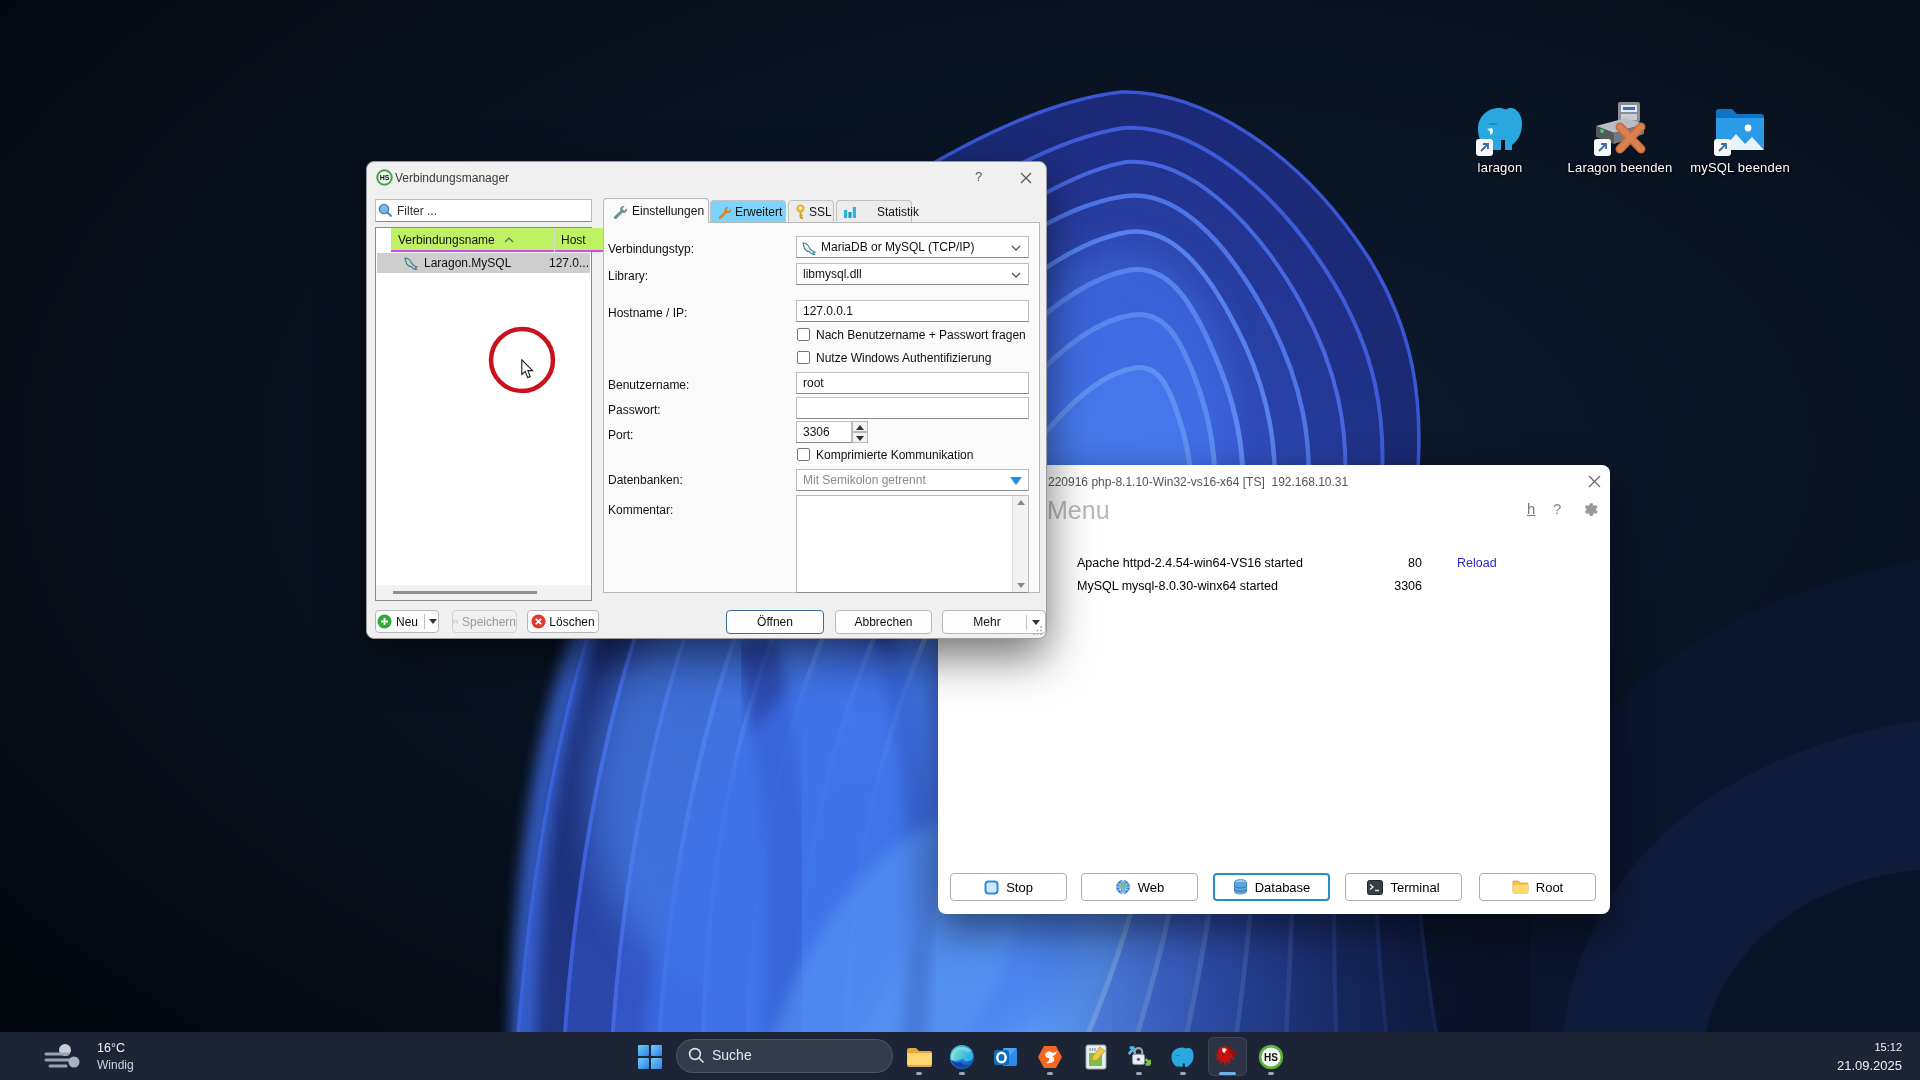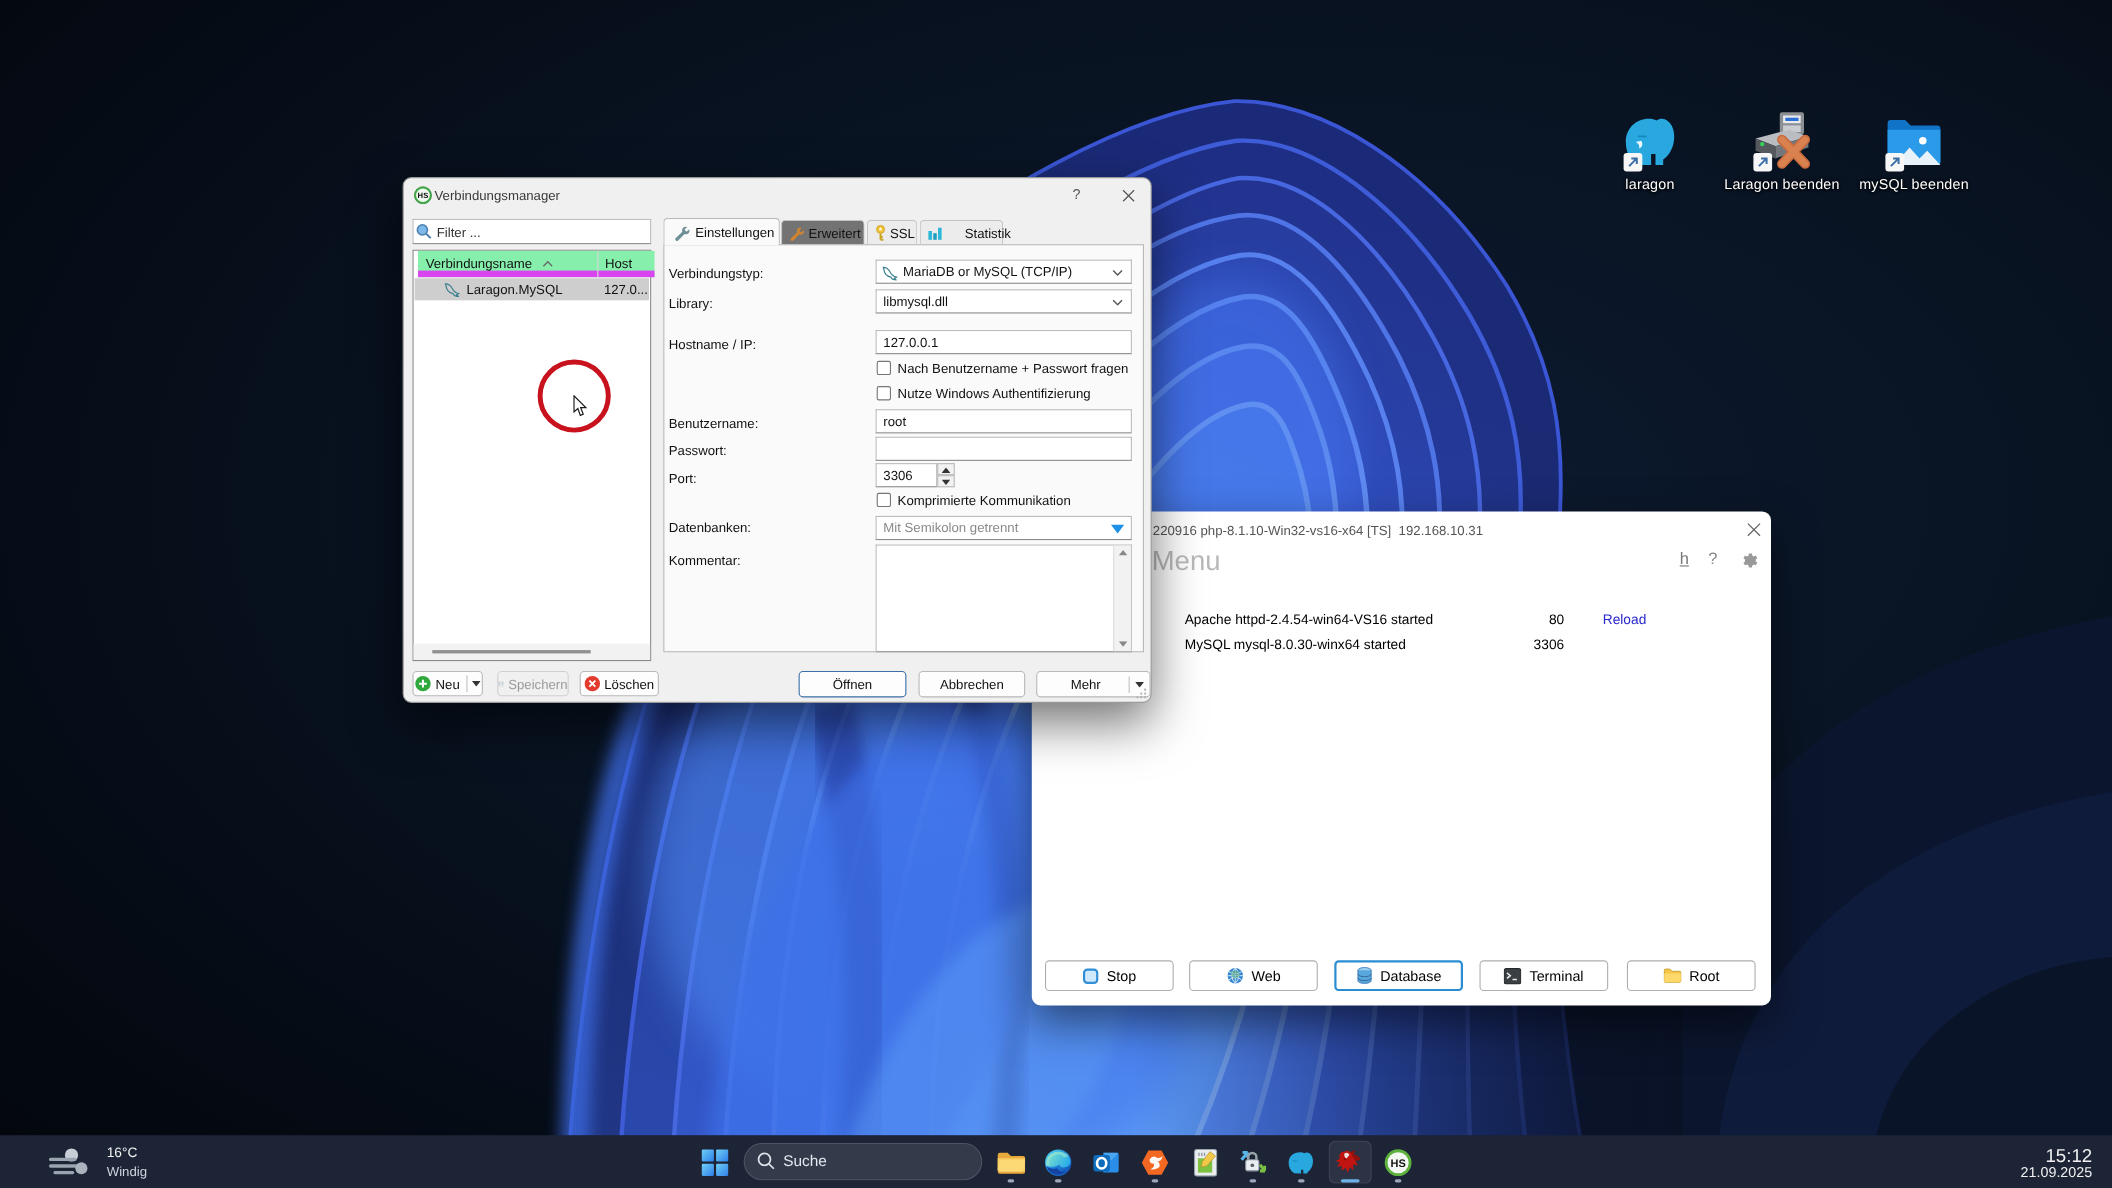--- a/index.html
+++ b/index.html
@@ -226,21 +226,21 @@
     </div>
 
     <div class="fld" style="left:8px;top:37px;width:217px;height:23px;"></div>
     <svg style="position:absolute;left:11px;top:41px;" width="15" height="15" viewBox="0 0 15 15">
         <circle cx="6" cy="6" r="4.6" fill="#7cb8e8" stroke="#4a7fb0" stroke-width="1.4"></circle>
         <path d="M9.5 9.5 L13.5 13.5" stroke="#4a7fb0" stroke-width="1.8"></path>
       </svg>
     <div style="position:absolute;left:30px;top:42px;color:#333;">Filter ...</div>
 
     <div style="position:absolute;left:8px;top:65px;width:217px;height:374px;background:#fff;border:1px solid #8a8a8a;">
-      <div style="position:absolute;left:4px;top:0;width:100%;height:24px;background:#86efac;border-bottom:6px solid #d946ef;">
+      <div style="position:absolute;left:15px;top:0;width:100%;height:24px;background:#bef264;border-bottom:2px solid #d946ef;">
         <span style="position:absolute;left:7px;top:5px;">Verbindungsname</span>
         <svg style="position:absolute;left:113px;top:9px;" width="10" height="6" viewBox="0 0 10 6">
             <path d="M1 5 L5 1 L9 5" stroke="#666" stroke-width="1.2" fill="none"></path>
           </svg>
         <span style="position:absolute;left:170px;top:5px;">Host</span>
         <div style="position:absolute;left:163px;top:0;width:1px;height:24px;background:#d8d8d8;"></div>
       </div>
       <div style="position:absolute;left:1px;top:25px;width:213px;height:20px;background:#cecece;">
         <svg style="position:absolute;left:26px;top:3px;" width="15" height="14" viewBox="0 0 15 14">
             <path d="M2 2 q4 0 6 4 q2 4 6 5 l-2 1 q1 1 2 2 l-3 -1 q-1 0 -2 -2 q-5 -1 -6 -5 q-0.5 -2 -1 -4z" fill="none" stroke="#3a7f8f" stroke-width="1.1"></path>
@@ -279,21 +279,21 @@
         </svg>
       <span>Löschen</span>
     </div>
 
     <div style="position:absolute;left:236px;top:36px;width:106px;height:25px;background:#fafafa;border:1px solid #b8b8b8;border-bottom:none;border-radius:4px 4px 0 0;z-index:2;">
       <svg style="position:absolute;left:8px;top:5px;" width="15" height="15" viewBox="0 0 16 16">
           <path d="M13.5 2.5 a3.5 3.5 0 0 0-4.6 4.6 L2.5 13.3 a1.6 1.6 0 0 0 2.3 2.3 L11 9.2 a3.5 3.5 0 0 0 4.6-4.6 L13 7.2 l-2.1-2.1 Z" fill="#6e8f96"></path>
         </svg>
       <span style="position:absolute;left:28px;top:5px;">Einstellungen</span>
     </div>
-    <div style="position:absolute;left:343px;top:38px;width:76px;height:23px;background:#737373;border:1px solid #c2c2c2;border-bottom:none;border-radius:4px 4px 0 0;">
+    <div style="position:absolute;left:343px;top:38px;width:76px;height:23px;background:#7dd3fc;border:1px solid #c2c2c2;border-bottom:none;border-radius:4px 4px 0 0;">
       <svg style="position:absolute;left:6px;top:4px;" width="14" height="14" viewBox="0 0 16 16">
           <path d="M13.5 2.5 a3.5 3.5 0 0 0-4.6 4.6 L2.5 13.3 a1.6 1.6 0 0 0 2.3 2.3 L11 9.2 a3.5 3.5 0 0 0 4.6-4.6 L13 7.2 l-2.1-2.1 Z" fill="#d2852f"></path>
         </svg>
       <span style="position:absolute;left:24px;top:4px;">Erweitert</span>
     </div>
     <div style="position:absolute;left:421px;top:38px;width:46px;height:23px;background:#ececec;border:1px solid #c2c2c2;border-bottom:none;border-radius:4px 4px 0 0;">
       <svg style="position:absolute;left:5px;top:3px;" width="13" height="16" viewBox="0 0 13 16">
           <circle cx="6.5" cy="4.5" r="3.6" fill="#f3c43a" stroke="#caa21f" stroke-width="0.8"></circle>
           <circle cx="6.5" cy="4.2" r="1.4" fill="#fff3cc"></circle>
           <path d="M6.5 8 v6 M6.5 14 h2.5 M6.5 11.5 h2" stroke="#caa21f" stroke-width="1.8"></path>
@@ -501,15 +501,15 @@
     </svg>
 
   <div class="tbdot" style="left:916px;"></div>
   <div class="tbdot" style="left:959px;"></div>
   <div class="tbdot" style="left:1047px;"></div>
   <div class="tbdot" style="left:1136px;"></div>
   <div class="tbdot" style="left:1180px;"></div>
   <div style="position:absolute;left:1219px;top:1072px;width:17px;height:3px;border-radius:2px;background:#6cb2e8;"></div>
   <div class="tbdot" style="left:1268px;"></div>
 
-  <div style="position:absolute;left:1800px;top:1041px;width:102px;text-align:right;color:#f0f0f0;font-size:17px;">15:12</div>
+  <div style="position:absolute;left:1800px;top:1041px;width:102px;text-align:right;color:#f0f0f0;font-size:11px;">15:12</div>
   <div style="position:absolute;left:1800px;top:1058px;width:102px;text-align:right;color:#f0f0f0;font-size:13px;">21.09.2025</div>
 </div>
 
 </body></html>

